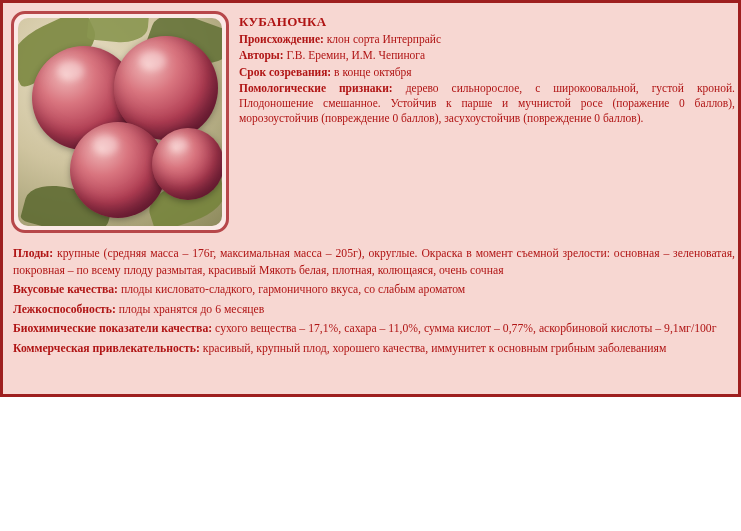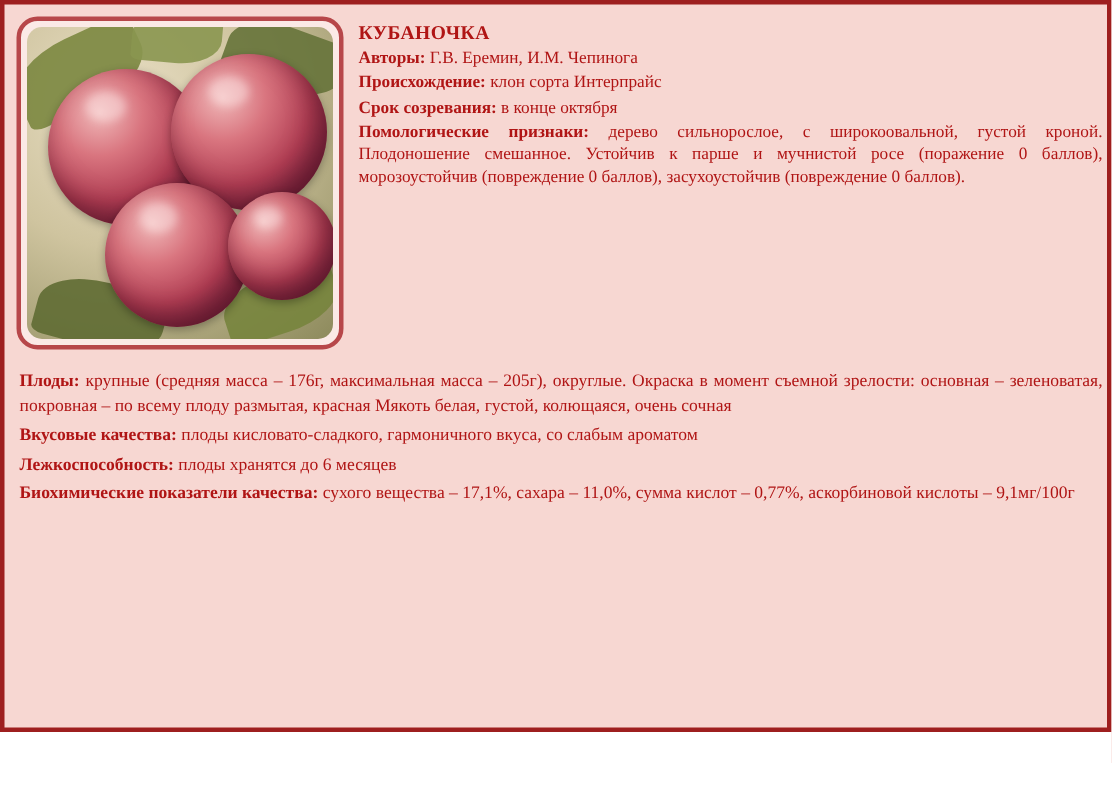--- a/index.html
+++ b/index.html
@@ -8,21 +8,21 @@
   }
   body {
     width: 741px;
     height: 531px;
     font-family: "Liberation Serif", serif;
     background: #ffffff;
   }
   .slide {
     position: relative;
     width: 741px;
-    height: 488px;
+    height: 397px;
     box-sizing: border-box;
     background: #f7d7d2;
     border: 3px solid #9e1f1f;
     overflow: hidden;
   }
   .photo-frame {
     position: absolute;
     left: 8px;
     top: 8px;
     width: 218px;
@@ -131,54 +131,58 @@
       <div class="plum p2"></div>
       <div class="plum p3"></div>
       <div class="plum p4"></div>
     </div>
   </div>
 
   <div class="text-col">
     <div class="title">КУБАНОЧКА</div>
 
     <div class="row">
-      <span class="lbl">Авторы:</span>
-      <span>Г.В. Еремин, И.М. Чепинога</span>
+      <span class="lbl">Происхождение:</span>
+      <span>клон сорта Интерпрайс</span>
     </div>
 
     <div class="row">
-      <span class="lbl">Происхождение:</span>
-      <span>клон сорта Интерпрайс</span>
+      <span class="lbl">Авторы:</span>
+      <span>Г.В. Еремин, И.М. Чепинога</span>
     </div>
 
 
     <div class="row">
       <span class="lbl">Срок созревания:</span>
       <span>в конце октября</span>
     </div>
 
     <div class="row indent-block">
       <span class="lbl">Помологические признаки:</span>
       <span>дерево сильнорослое, с широкоовальной, густой кроной.   Плодоношение смешанное.  Устойчив к парше и мучнистой росе (поражение 0 баллов), морозоустойчив (повреждение 0 баллов), засухоустойчив (повреждение 0 баллов).</span>
     </div>
 
   </div>
 
   <div class="bottom">
     <div class="row spread">
       <span class="lbl">Плоды:</span>
-      <span>крупные  (средняя масса – 176г, максимальная масса – 205г), округлые. Окраска в момент съемной зрелости: основная – зеленоватая, покровная – по всему плоду размытая,  красная Мякоть белая, густой, колющаяся,  очень сочная</span>
+      <span>крупные  (средняя масса – 176г, максимальная масса – 205г), округлые. Окраска в момент съемной зрелости: основная – зеленоватая, покровная – по всему плоду размытая,  красивый Мякоть белая, плотная, колющаяся,  очень сочная</span>
     </div>
     <div class="row spread">
       <span class="lbl">Вкусовые качества:</span>
       <span>плоды кисловато-сладкого, гармоничного вкуса, со слабым ароматом</span>
     </div>
     <div class="row spread">
       <span class="lbl">Лежкоспособность:</span>
       <span>плоды хранятся до 6 месяцев</span>
     </div>
     <div class="row spread">
       <span class="lbl">Биохимические показатели качества:</span>
       <span>сухого вещества – 17,1%, сахара – 11,0%,  сумма кислот – 0,77%, аскорбиновой кислоты – 9,1мг/100г</span>
     </div>
+    <div class="row spread">
+      <span class="lbl">Коммерческая привлекательность:</span>
+      <span>красивый, крупный плод, хорошего качества, иммунитет к основным грибным заболеваниям</span>
+    </div>
   </div>
 
 </div>
 
 </body></html>

